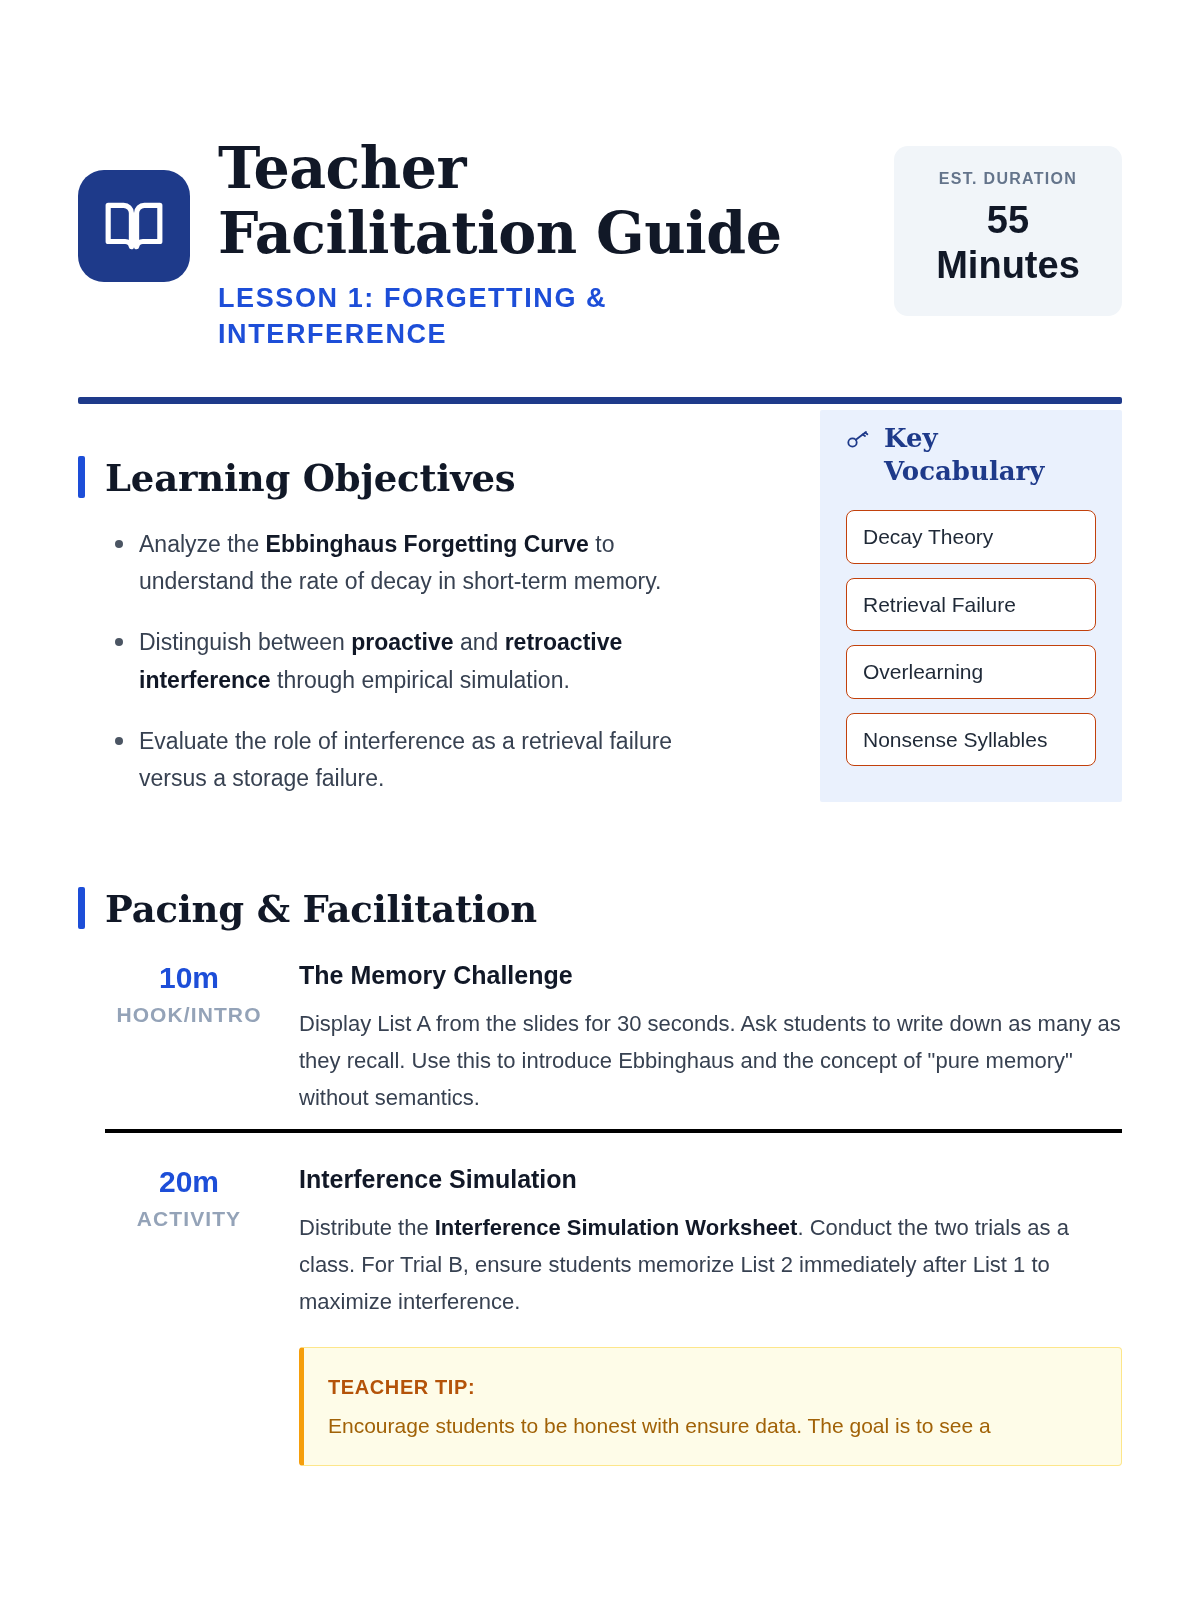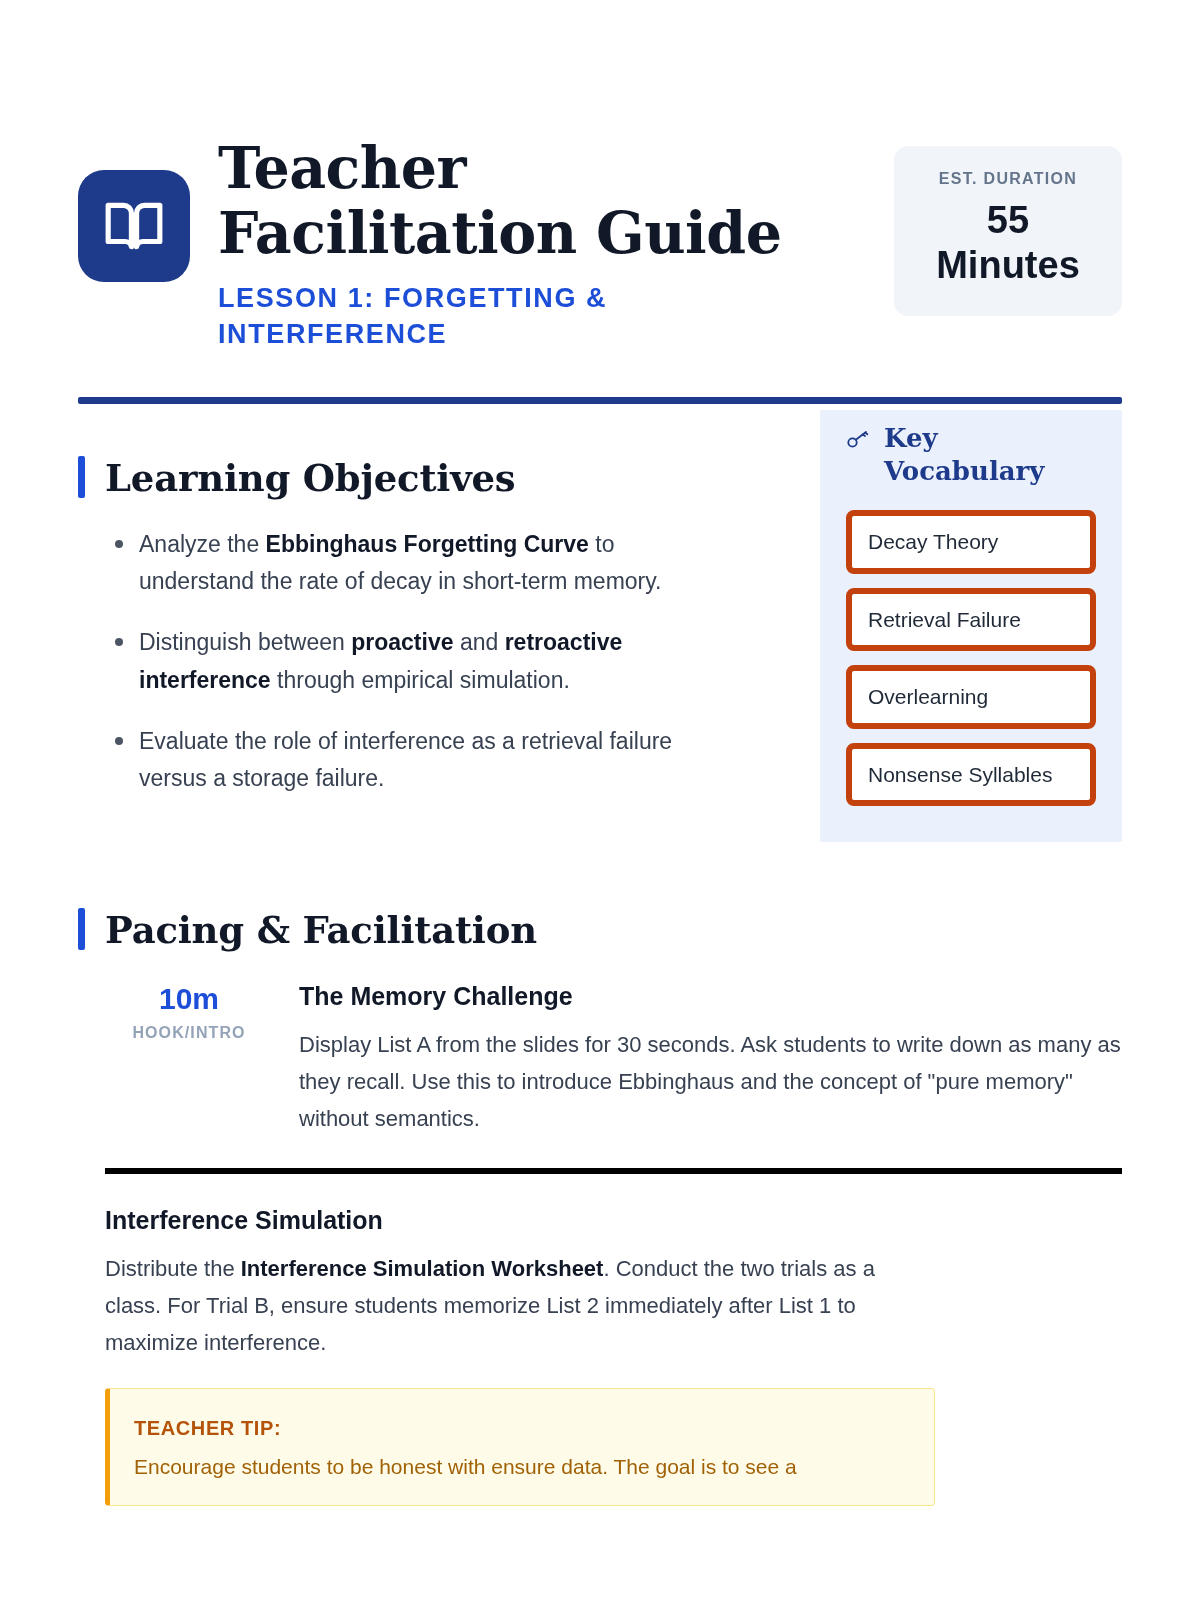--- a/index.html
+++ b/index.html
@@ -157,52 +157,52 @@
   .vocab-title {
     font-family: "DejaVu Serif", serif;
     font-weight: bold;
     font-size: 26px;
     line-height: 1.28;
     color: #1e3a8a;
   }
   .vocab-terms { margin-top: 22px; display: flex; flex-direction: column; gap: 14px; }
   .vocab-term {
     background: #ffffff;
-    border: 6px solid #c2410c;
+    border: 1px solid #c2410c;
     border-radius: 8px;
     padding: 11px 16px;
     font-size: 21px;
     line-height: 1.4;
     color: #1f2937;
   }
 
   
   .pacing-list { padding-left: 27px; margin-top: 28px; }
   .pacing-row {
     display: flex;
     gap: 26px;
-    padding-bottom: 30px;
-    border-bottom: 6px solid #000000;
+    padding-bottom: 12px;
+    border-bottom: 4px solid #000000;
     margin-bottom: 30px;
   }
   .pacing-row.last { border-bottom: none; margin-bottom: 0; padding-bottom: 0; }
   .pacing-time {
     flex: 0 0 168px;
     width: 168px;
     text-align: center;
     padding-top: 2px;
   }
   .time-value {
     font-size: 30px;
     font-weight: bold;
     color: #1d4ed8;
   }
   .time-tag {
     margin-top: 8px;
-    font-size: 16px;
+    font-size: 21px;
     font-weight: bold;
     letter-spacing: 1.1px;
     color: #94a3b8;
     text-transform: uppercase;
   }
   .pacing-body { flex: 1 1 auto; padding-top: 2px; }
   .pacing-title {
     font-size: 25px;
     font-weight: bold;
     color: #111827;
@@ -313,20 +313,24 @@
         <div class="time-value">10m</div>
         <div class="time-tag">Hook/Intro</div>
       </div>
       <div class="pacing-body">
         <div class="pacing-title">The Memory Challenge</div>
         <div class="pacing-text">Display List A from the slides for 30 seconds. Ask students to write down as many as they recall. Use this to introduce Ebbinghaus and the concept of "pure memory" without semantics.</div>
       </div>
     </div>
 
     <div class="pacing-row last">
+      <div class="pacing-time">
+        <div class="time-value">20m</div>
+        <div class="time-tag">Activity</div>
+      </div>
       <div class="pacing-body">
         <div class="pacing-title">Interference Simulation</div>
         <div class="pacing-text"><span>Distribute the </span><b>Interference Simulation Worksheet</b><span>. Conduct the two trials as a class. For Trial B, ensure students memorize List 2 immediately after List 1 to maximize interference.</span></div>
         <div class="tip-box">
           <div class="tip-label">Teacher Tip:</div>
           <div class="tip-text">Encourage students to be honest with ensure data. The goal is to see a</div>
         </div>
       </div>
     </div>
   </div>

